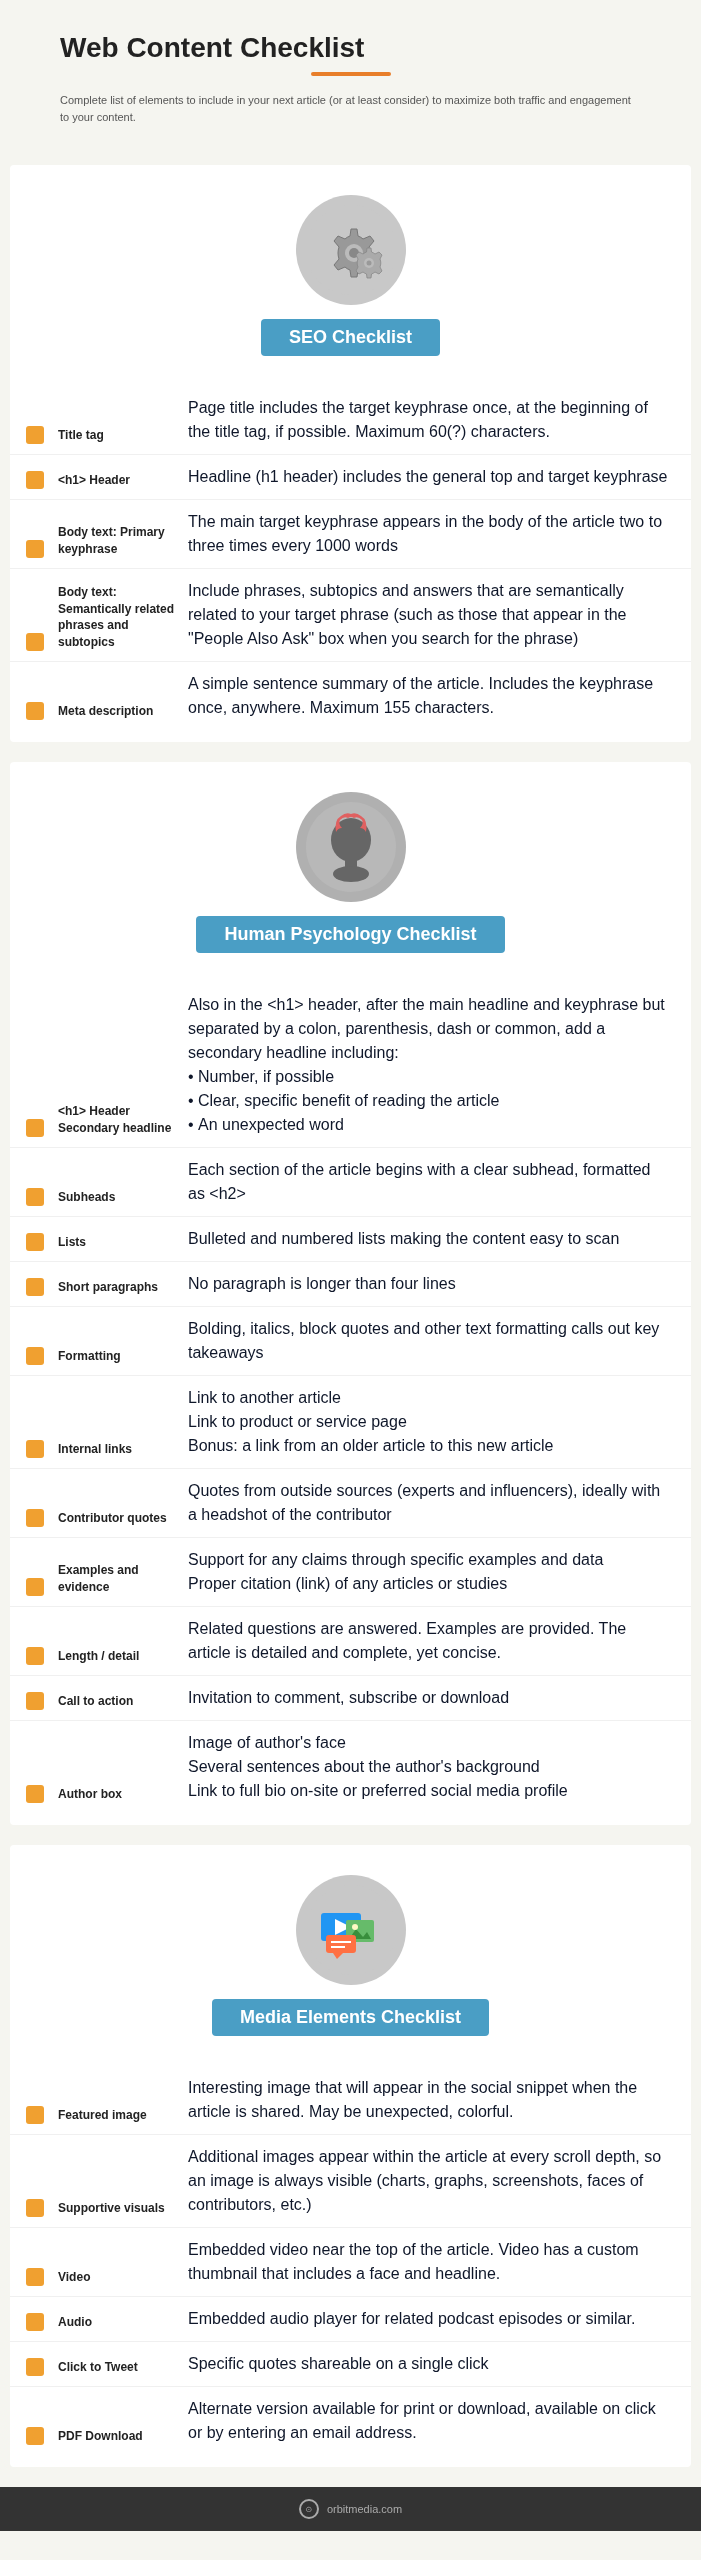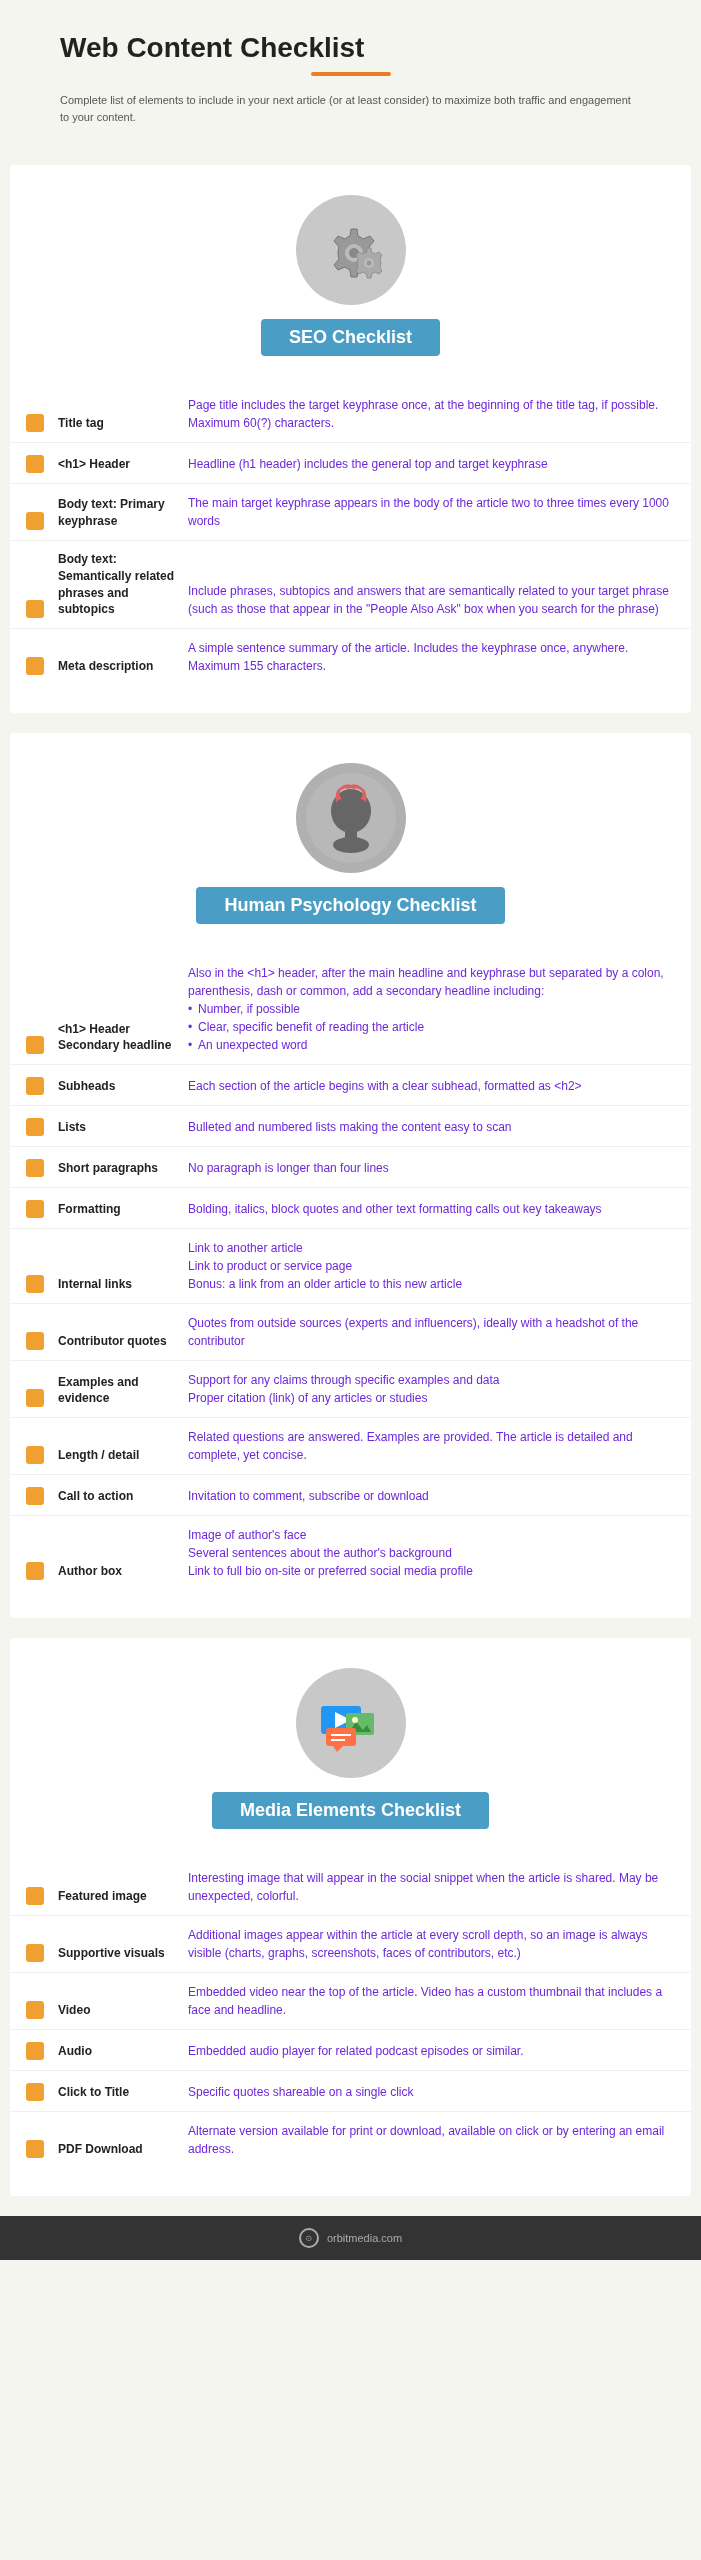--- a/index.html
+++ b/index.html
@@ -39,21 +39,21 @@
       font-size: 11px;
       color: #555;
       line-height: 1.5;
     }
 
     
     .section {
       background: #fff;
       margin: 20px 10px;
       border-radius: 4px;
-      padding-bottom: 28px;
+      padding-bottom: 12px;
     }
 
     
     .section-header {
       text-align: center;
       padding: 30px 20px 10px;
     }
     .section-icon {
       width: 110px;
       height: 110px;
@@ -108,22 +108,22 @@
       width: 130px;
       flex-shrink: 0;
       font-size: 12px;
       font-weight: 700;
       color: #222;
       padding-right: 12px;
       line-height: 1.4;
     }
 
     .item-desc {
-      font-size: 12px;
-      color: #6d28d9;
+      font-size: 16px;
+      color: #0f172a;
       line-height: 1.5;
       flex: 1;
     }
 
     .item-desc .bullet {
       display: block;
       padding-left: 10px;
       position: relative;
     }
     .item-desc .bullet::before {
@@ -335,21 +335,21 @@
           <div class="item-label">Video</div>
           <div class="item-desc">Embedded video near the top of the article. Video has a custom thumbnail that includes a face and headline.</div>
         </div>
         <div class="checklist-item">
           <div class="check-box orange"></div>
           <div class="item-label">Audio</div>
           <div class="item-desc">Embedded audio player for related podcast episodes or similar.</div>
         </div>
         <div class="checklist-item">
           <div class="check-box orange"></div>
-          <div class="item-label">Click to Title</div>
+          <div class="item-label">Click to Tweet</div>
           <div class="item-desc">Specific quotes shareable on a single click</div>
         </div>
         <div class="checklist-item">
           <div class="check-box orange"></div>
           <div class="item-label">PDF Download</div>
           <div class="item-desc">Alternate version available for print or download, available on click or by entering an email address.</div>
         </div>
       </div>
   </div>
 

